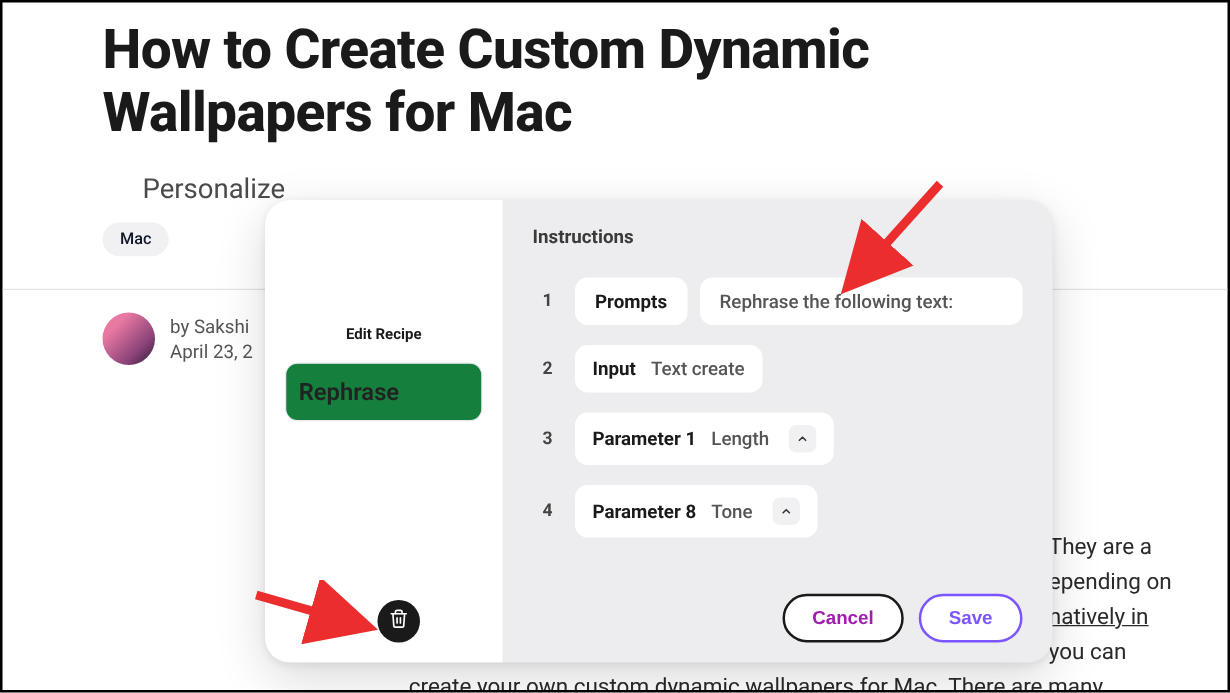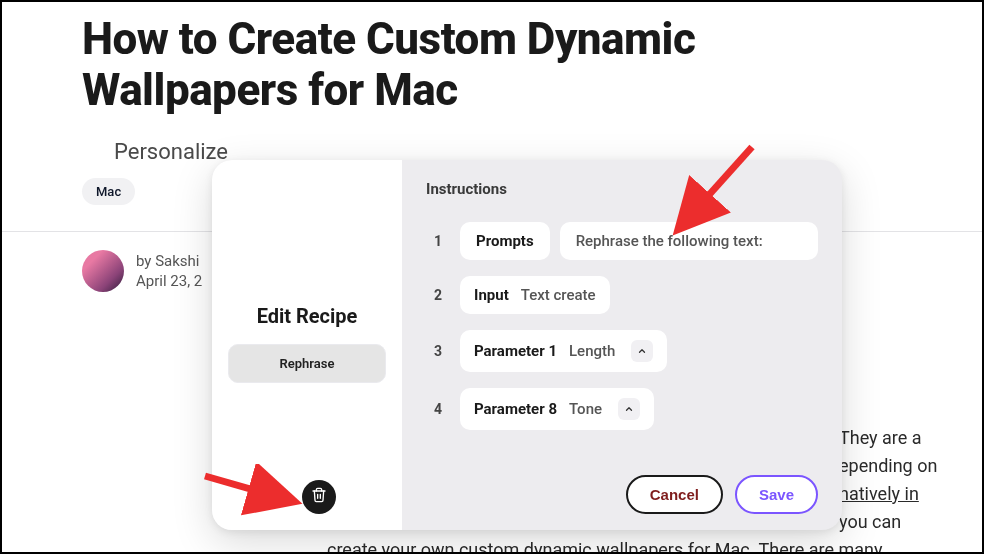--- a/index.html
+++ b/index.html
@@ -99,34 +99,34 @@
     .modal-left {
       width: 190px;
       background: #fff;
       padding: 24px 16px;
       display: flex;
       flex-direction: column;
       position: relative;
     }
     .modal-left-title {
       font-weight: 700;
-      font-size: 20px;
+      font-size: 12px;
       color: #1a1a1a;
       text-align: center;
-      margin-top: 120px;
+      margin-top: 76px;
     }
     .modal-left-item {
-      background: #e5e5e5;
+      background: #15803d;
       border: 1px solid #eaeaee;
       border-radius: 10px;
       padding: 11px 10px;
-      font-size: 13px;
+      font-size: 19px;
       font-weight: 600;
       color: #222;
-      text-align: center;
+      text-align: left;
       margin-top: 16px;
       cursor: pointer;
     }
     .delete-btn {
       position: absolute;
       bottom: 16px;
       right: 66px;
       width: 34px;
       height: 34px;
       border-radius: 50%;
@@ -201,21 +201,21 @@
       gap: 12px;
     }
     .btn {
       padding: 9px 22px;
       border-radius: 22px;
       font-size: 15px;
       font-weight: 700;
       cursor: pointer;
       border: 2px solid #1a1a1a;
       background: #fff;
-      color: #7f1d1d;
+      color: #a21caf;
     }
     .btn-primary {
       border: 2px solid #7b55ff;
       color: #7b55ff;
       background: #fff;
     }
 
     
     .arrow {
       position: absolute;

